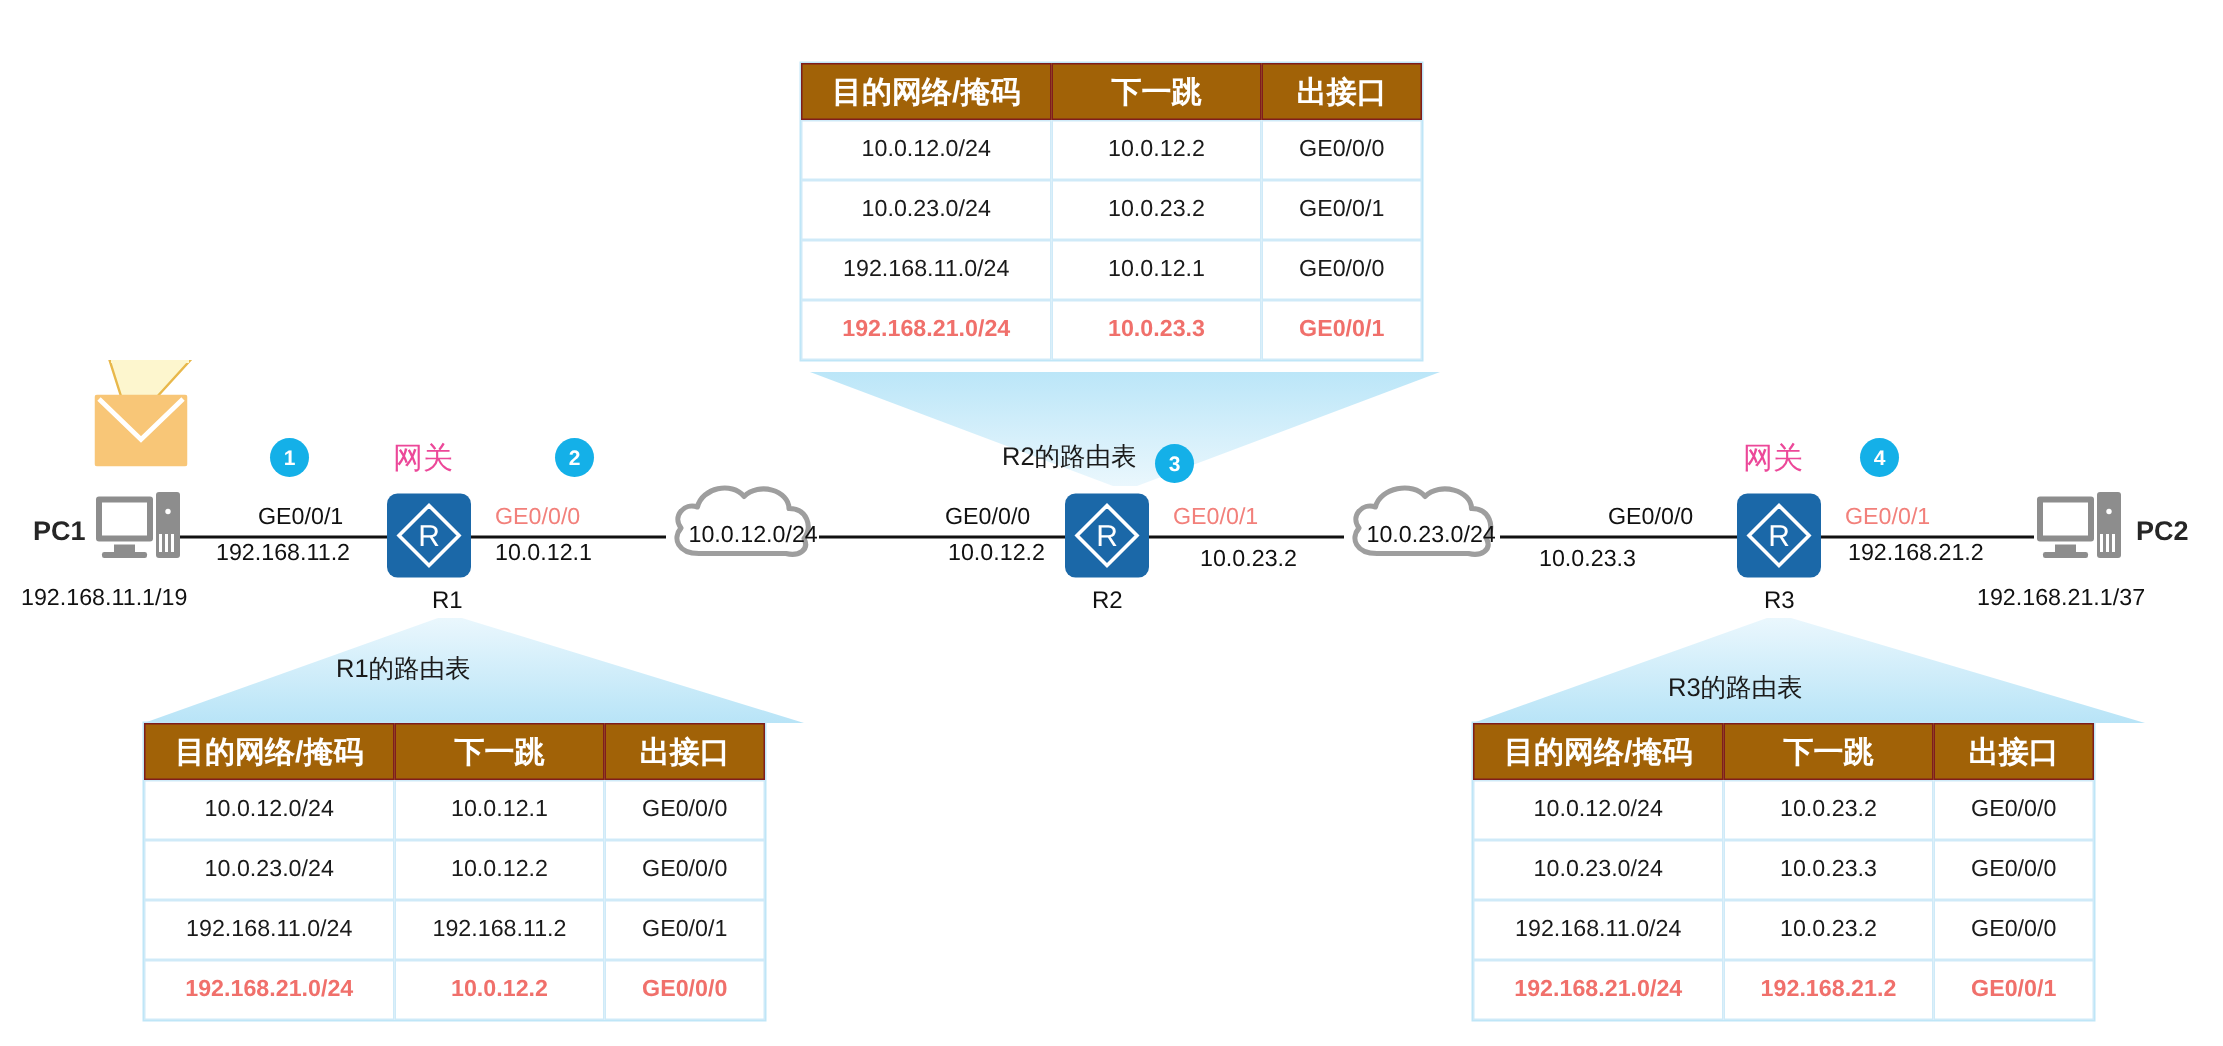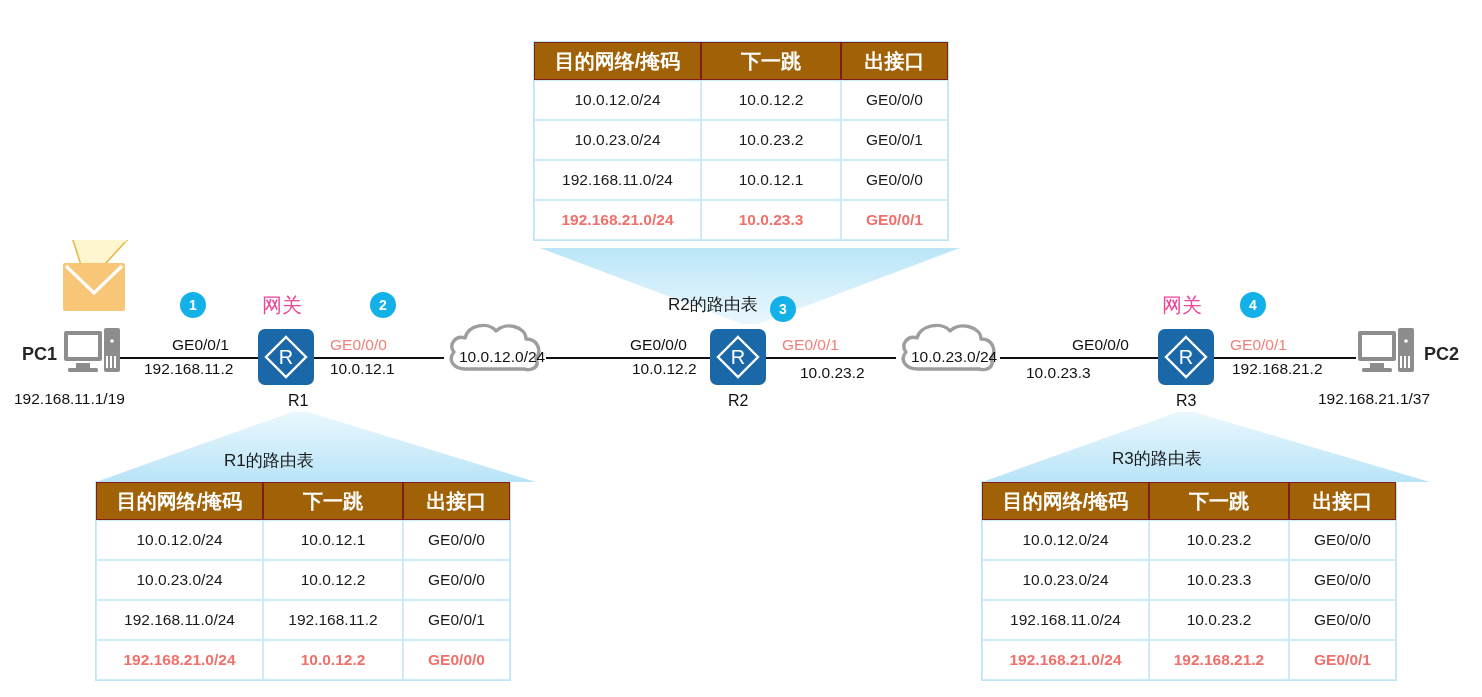--- a/index.html
+++ b/index.html
@@ -167,21 +167,21 @@
 
   <svg class="abs" style="left:96px; top:412px;" width="440" height="70">
     <defs>
       <linearGradient id="gTri1" x1="0" y1="0" x2="0" y2="1">
         <stop offset="0%" stop-color="#EAF7FD"></stop>
         <stop offset="100%" stop-color="#B8E4F7"></stop>
       </linearGradient>
     </defs>
     <polygon points="196,0 212,0 440,70 0,70" fill="url(#gTri1)"></polygon>
   </svg>
-  <div class="conn-label" style="left:224px; top:449px;text-align:center;">R1的路由表</div>
+  <div class="conn-label" style="left:224px; top:434px;text-align:center;">R1的路由表</div>
 
   <table class="rt-table" style="left:96px; top:482px;">
     <thead>
       <tr>
         <th class="col-a">目的网络/掩码</th>
         <th class="col-b">下一跳</th>
         <th class="col-c">出接口</th>
       </tr>
     </thead>
     <tbody>

